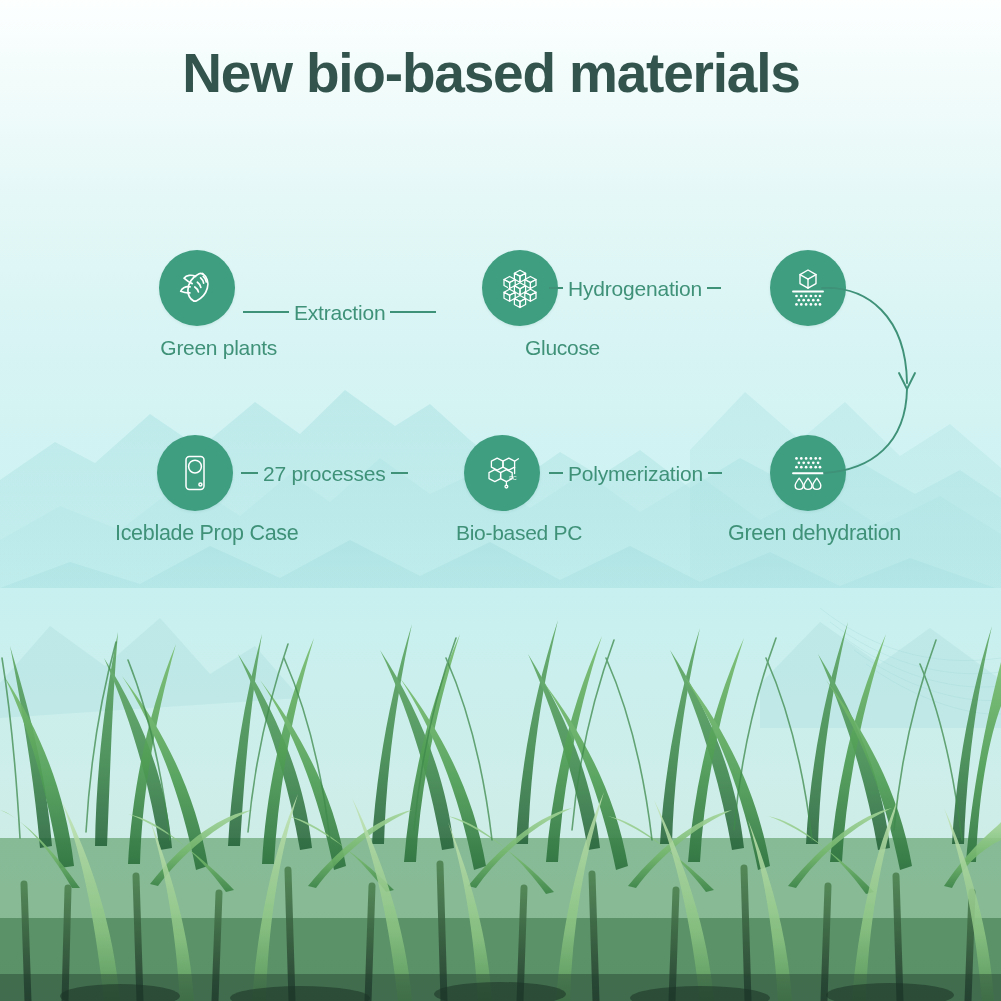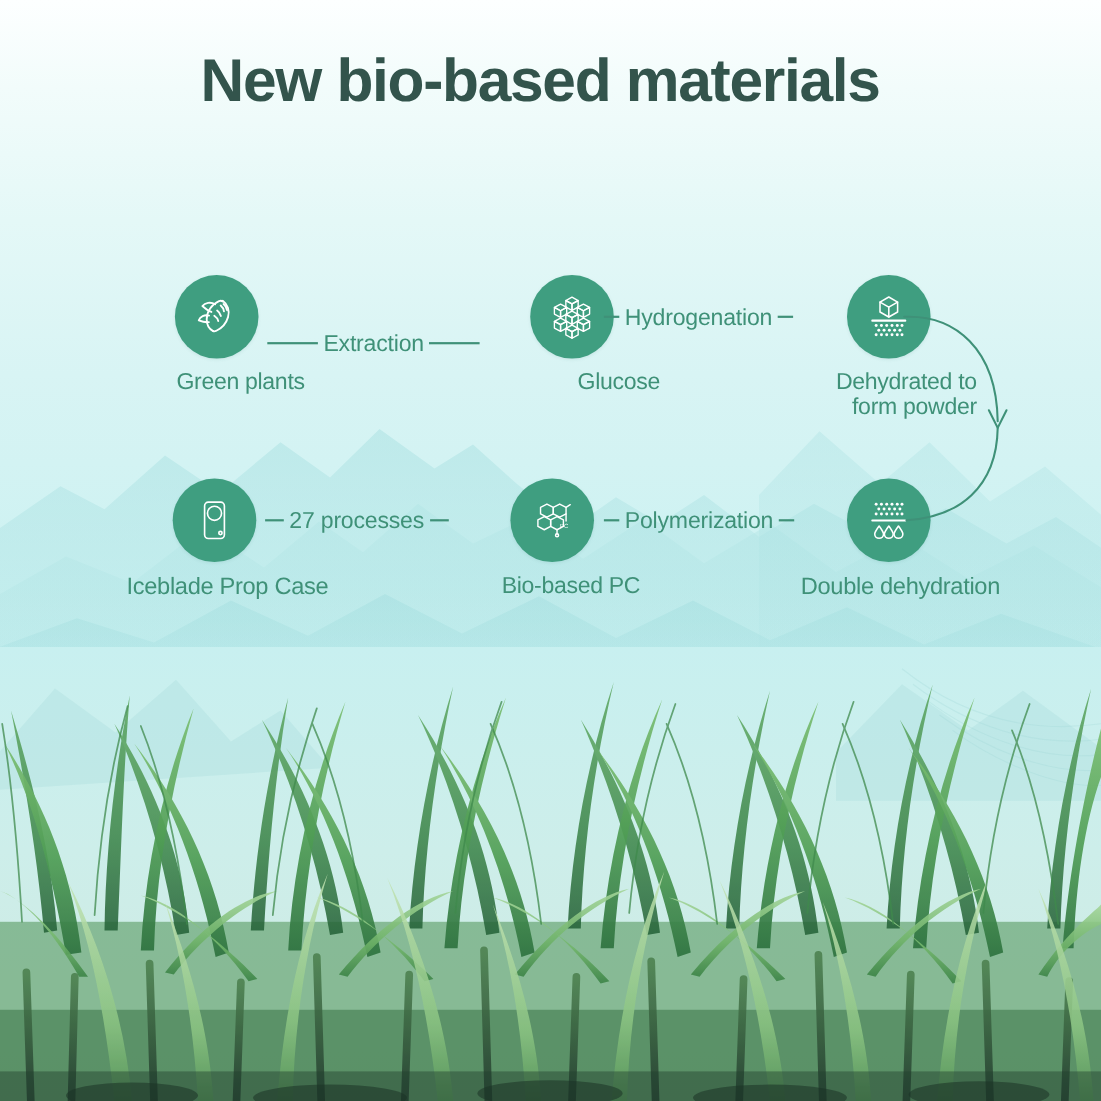--- a/index.html
+++ b/index.html
@@ -224,21 +224,20 @@
             <circle cx="33.1" cy="35.2" r="1.35"></circle>
             <circle cx="11.5" cy="39.4" r="1.35"></circle>
               <circle cx="16.3" cy="39.4" r="1.35"></circle>
             <circle cx="21.1" cy="39.4" r="1.35"></circle>
               <circle cx="25.9" cy="39.4" r="1.35"></circle>
             <circle cx="30.7" cy="39.4" r="1.35"></circle>
               <circle cx="35.0" cy="39.4" r="1.35"></circle>
           </g>
         </svg>
       </div>
-      <div class="label wrap"><span>Dehydrated to</span><br><span>form powder</span></div>
     </div>
 
     <div class="node" id="node-iceblade">
       <div class="circle">
         <svg width="44" height="44" viewBox="0 0 44 44" fill="none" stroke="#ffffff" stroke-width="1.5" stroke-linejoin="round" stroke-linecap="round">
           <rect x="13" y="5.5" width="18" height="33" rx="3.4"></rect>
           <circle cx="22" cy="15.6" r="6.4"></circle>
           <circle cx="27.4" cy="33.6" r="1.5"></circle>
         </svg>
       </div>
@@ -288,21 +287,21 @@
               <circle cx="25.9" cy="17.2" r="1.35"></circle>
             <circle cx="30.7" cy="17.2" r="1.35"></circle>
               <circle cx="35.0" cy="17.2" r="1.35"></circle>
           </g>
           <line x1="8" y1="23.2" x2="38" y2="23.2" stroke-width="1.9"></line>
           <path d="M14.2 28.2 c-3 4.1-4 5.6-4 7.3 0 2.3 1.8 3.9 4 3.9 2.2 0 4-1.6 4-3.9 0-1.7-1-3.2-4-7.3 Z"></path>
           <path d="M23 28.2 c-3 4.1-4 5.6-4 7.3 0 2.3 1.8 3.9 4 3.9 2.2 0 4-1.6 4-3.9 0-1.7-1-3.2-4-7.3 Z"></path>
           <path d="M31.8 28.2 c-3 4.1-4 5.6-4 7.3 0 2.3 1.8 3.9 4 3.9 2.2 0 4-1.6 4-3.9 0-1.7-1-3.2-4-7.3 Z"></path>
         </svg>
       </div>
-      <div class="label">Double dehydration</div>
+      <div class="label">Green dehydration</div>
     </div>
 
     <div class="conn" id="conn-extraction">
       <div class="line"></div>
       <div class="caption">Extraction</div>
       <div class="line" style="width:46px"></div>
     </div>
 
     <div class="conn" id="conn-hydrogenation">
       <div class="line"></div>

